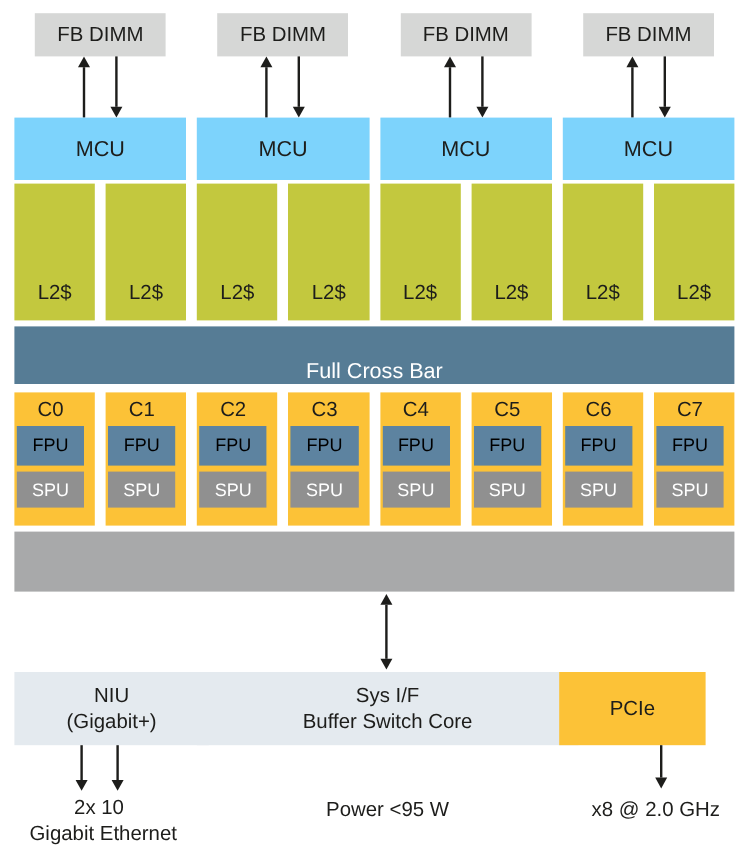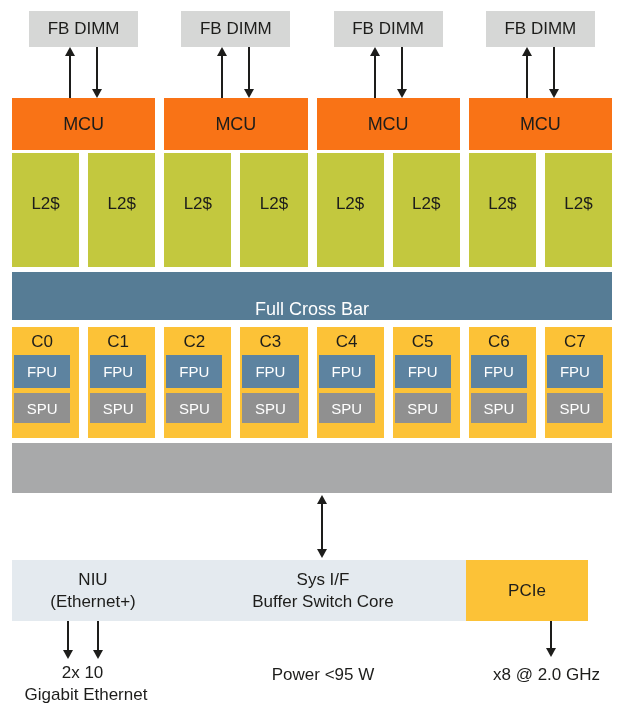--- a/index.html
+++ b/index.html
@@ -21,39 +21,39 @@
   
   .fbarrow-row{top:47px;height:51px;}
   .conn-cell{flex:1;display:flex;justify-content:center;gap:16px;}
   .arrow{display:flex;flex-direction:column;align-items:center;width:11px;}
   .arrow .shaft{width:2px;flex:1;background:#1d1d1b;}
   .arrow .head-up{width:0;height:0;border-left:5px solid transparent;border-right:5px solid transparent;border-bottom:9px solid #1d1d1b;}
   .arrow .head-down{width:0;height:0;border-left:5px solid transparent;border-right:5px solid transparent;border-top:9px solid #1d1d1b;}
 
   
   .mcu-row{top:98px;height:52px;}
-  .mcu{flex:1;background:#f97316;display:flex;align-items:center;justify-content:center;font-size:18px;}
+  .mcu{flex:1;background:#7dd3fc;display:flex;align-items:center;justify-content:center;font-size:18px;}
 
   
   .l2-row{top:153px;height:114px;}
-  .l2{flex:1;background:#c3c83e;display:flex;align-items:center;justify-content:center;
+  .l2{flex:1;background:#c3c83e;display:flex;align-items:flex-end;justify-content:center;
       padding-bottom:13px;font-size:17px;box-sizing:border-box;}
 
   
   .crossbar{
     position:absolute;left:12px;top:272px;width:600px;height:48px;background:#567c95;
     color:#ffffff;display:flex;align-items:flex-end;justify-content:center;font-size:18px;
   }
 
   
   .core-row{top:327px;height:111px;}
   .core{flex:1;background:#fcc237;display:flex;flex-direction:column;align-items:center;
         padding:5px 9px 7px 2px;box-sizing:border-box;}
   .core .cname{font-size:17px;line-height:1.2;margin-bottom:3px;}
-  .core .fpu{align-self:stretch;height:33px;background:#5d83a0;color:#ffffff;
+  .core .fpu{align-self:stretch;height:33px;background:#5d83a0;color:#000000;
              display:flex;align-items:center;justify-content:center;font-size:15px;margin-bottom:5px;}
   .core .spu{align-self:stretch;height:30px;background:#909090;color:#ffffff;
              display:flex;align-items:center;justify-content:center;font-size:15px;}
 
   
   .busbar{position:absolute;left:12px;top:443px;width:600px;height:50px;background:#a8a9aa;}
 
   
   .sys-arrow{position:absolute;left:316px;top:495px;height:63px;width:12px;}
   .sys-arrow .arrow{height:100%;}
@@ -244,21 +244,21 @@
   <div class="sys-arrow">
     <span class="arrow">
         <span class="head-up"></span>
         <span class="shaft"></span>
         <span class="head-down"></span>
       </span>
   </div>
 
   <div class="iobox niu">
     <span>NIU</span>
-    <span>(Ethernet+)</span>
+    <span>(Gigabit+)</span>
   </div>
   <div class="iobox sysif">
     <span>Sys I/F</span>
     <span>Buffer Switch Core</span>
   </div>
   <div class="iobox pcie">
     <span>PCIe</span>
   </div>
 
   <div class="eth-arrows">

